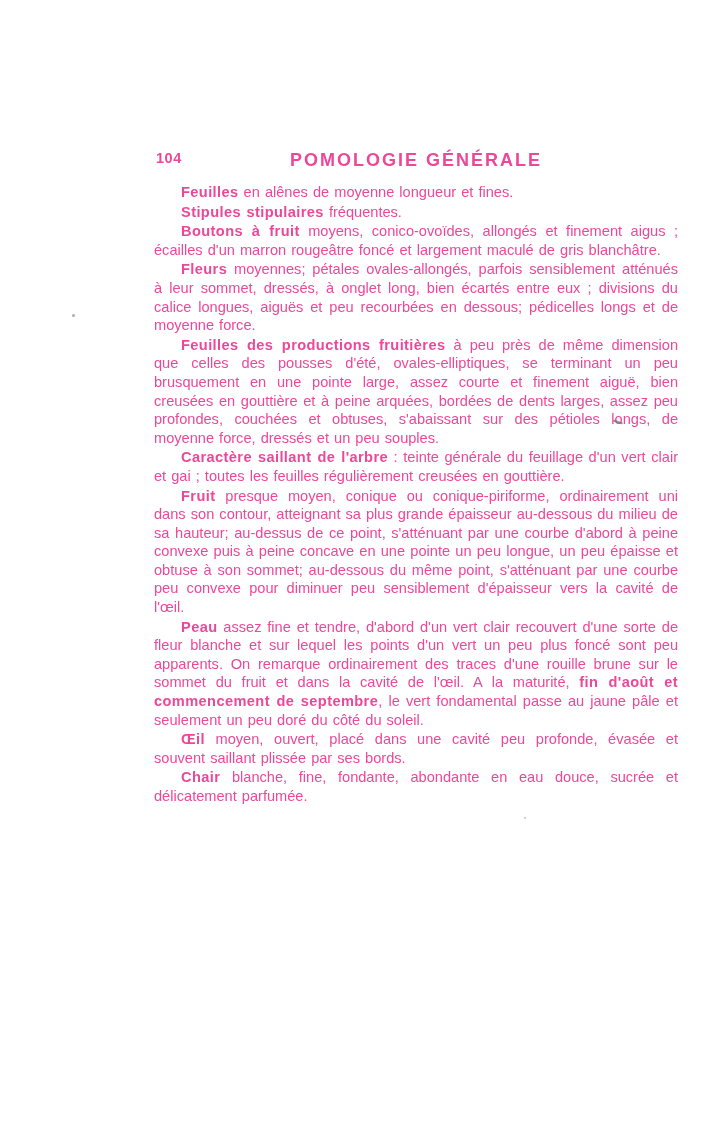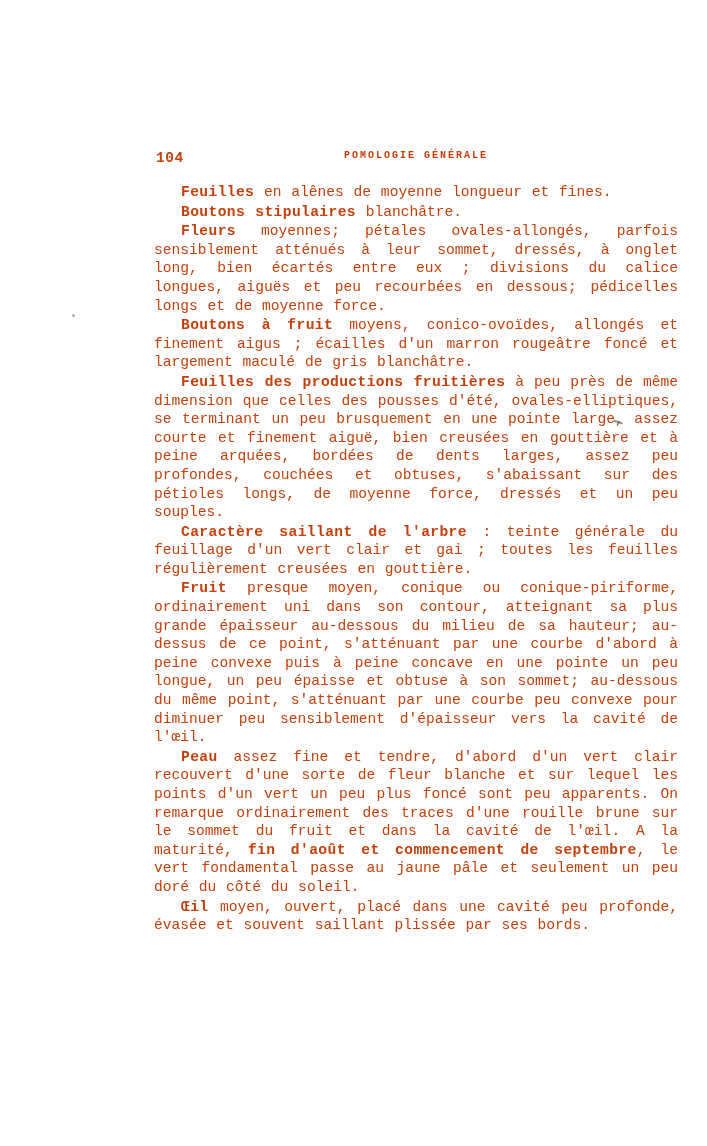--- a/index.html
+++ b/index.html
@@ -2,40 +2,40 @@
 <html><head>
 <meta charset="utf-8">
 <style>
   html,body{margin:0;padding:0;background:#e9e9e9;}
   .page{
     position:relative;
     width:707px;height:1146px;
     background:#ffffff;
     margin:0 auto;
     overflow:hidden;
-    font-family:Liberation Mono, monospace;
-    color:#c2410c;
+    font-family:Liberation Sans, sans-serif;
+    color:#ec4899;
   }
   .content{
     position:absolute;
     left:154px;top:150px;width:524px;
   }
   .running-header{
     position:relative;
     height:20px;
     margin-bottom:13px;
   }
   .page-number{
     position:absolute;left:2px;top:0;
     font-size:14.5px;font-weight:bold;
     letter-spacing:0.5px;
   }
   .header-title{
     text-align:center;
-    font-size:10px;font-weight:bold;
+    font-size:18px;font-weight:bold;
     letter-spacing:2px;
   }
   .para{
     margin:0 0 1px 0;
     font-size:14.6px;
     line-height:18.6px;
     text-align:justify;
     text-indent:27px;
     word-spacing:1px;
   }
@@ -57,26 +57,27 @@
 <body>
 
 <div class="page">
   <div class="content">
     <div class="running-header">
       <span class="page-number">104</span>
       <div class="header-title">POMOLOGIE GÉNÉRALE</div>
     </div>
     <div id="paragraphs">
         <p class="para"><span class="lead">Feuilles</span><span> en alênes de moyenne longueur et fines.</span></p>
-        <p class="para"><span class="lead">Boutons stipulaires</span><span> blanchâtre.</span></p>
+        <p class="para"><span class="lead">Stipules stipulaires</span><span> fréquentes.</span></p>
+        <p class="para"><span class="lead">Boutons à fruit</span><span> moyens, conico-ovoïdes, allongés et finement aigus ; écailles d'un marron rougeâtre foncé et largement maculé de gris blanchâtre.</span></p>
         <p class="para"><span class="lead">Fleurs</span><span> moyennes; pétales ovales-allongés, parfois sensiblement atténués à leur sommet, dressés, à onglet long, bien écartés entre eux ; divisions du calice longues, aiguës et peu recourbées en dessous; pédicelles longs et de moyenne force.</span></p>
-        <p class="para"><span class="lead">Boutons à fruit</span><span> moyens, conico-ovoïdes, allongés et finement aigus ; écailles d'un marron rougeâtre foncé et largement maculé de gris blanchâtre.</span></p>
         <p class="para"><span class="lead">Feuilles des productions fruitières</span><span> à peu près de même dimension que celles des pousses d'été, ovales-elliptiques, se terminant un peu brusquement en une pointe large, assez courte et finement aiguë, bien creusées en gouttière et à peine arquées, bordées de dents larges, assez peu profondes, couchées et obtuses, s'abaissant sur des pétioles longs, de moyenne force, dressés et un peu souples.</span></p>
         <p class="para"><span class="lead">Caractère saillant de l'arbre</span><span> : teinte générale du feuillage d'un vert clair et gai ; toutes les feuilles régulièrement creusées en gouttière.</span></p>
         <p class="para"><span class="lead">Fruit</span><span> presque moyen, conique ou conique-piriforme, ordinairement uni dans son contour, atteignant sa plus grande épaisseur au-dessous du milieu de sa hauteur; au-dessus de ce point, s'atténuant par une courbe d'abord à peine convexe puis à peine concave en une pointe un peu longue, un peu épaisse et obtuse à son sommet; au-dessous du même point, s'atténuant par une courbe peu convexe pour diminuer peu sensiblement d'épaisseur vers la cavité de l'œil.</span></p>
         <p class="para"><span class="lead">Peau</span><span> assez fine et tendre, d'abord d'un vert clair recouvert d'une sorte de fleur blanche et sur lequel les points d'un vert un peu plus foncé sont peu apparents. On remarque ordinairement des traces d'une rouille brune sur le sommet du fruit et dans la cavité de l'œil. A la maturité, </span><span class="lead">fin d'août et commencement de septembre</span><span>, le vert fondamental passe au jaune pâle et seulement un peu doré du côté du soleil.</span></p>
         <p class="para"><span class="lead">Œil</span><span> moyen, ouvert, placé dans une cavité peu profonde, évasée et souvent saillant plissée par ses bords.</span></p>
+        <p class="para"><span class="lead">Chair</span><span> blanche, fine, fondante, abondante en eau douce, sucrée et délicatement parfumée.</span></p>
       </div>
   </div>
   <div class="speck s1"></div>
   <div class="speck s2"></div>
   <div class="speck s3"></div>
 </div>
 
 </body></html>

